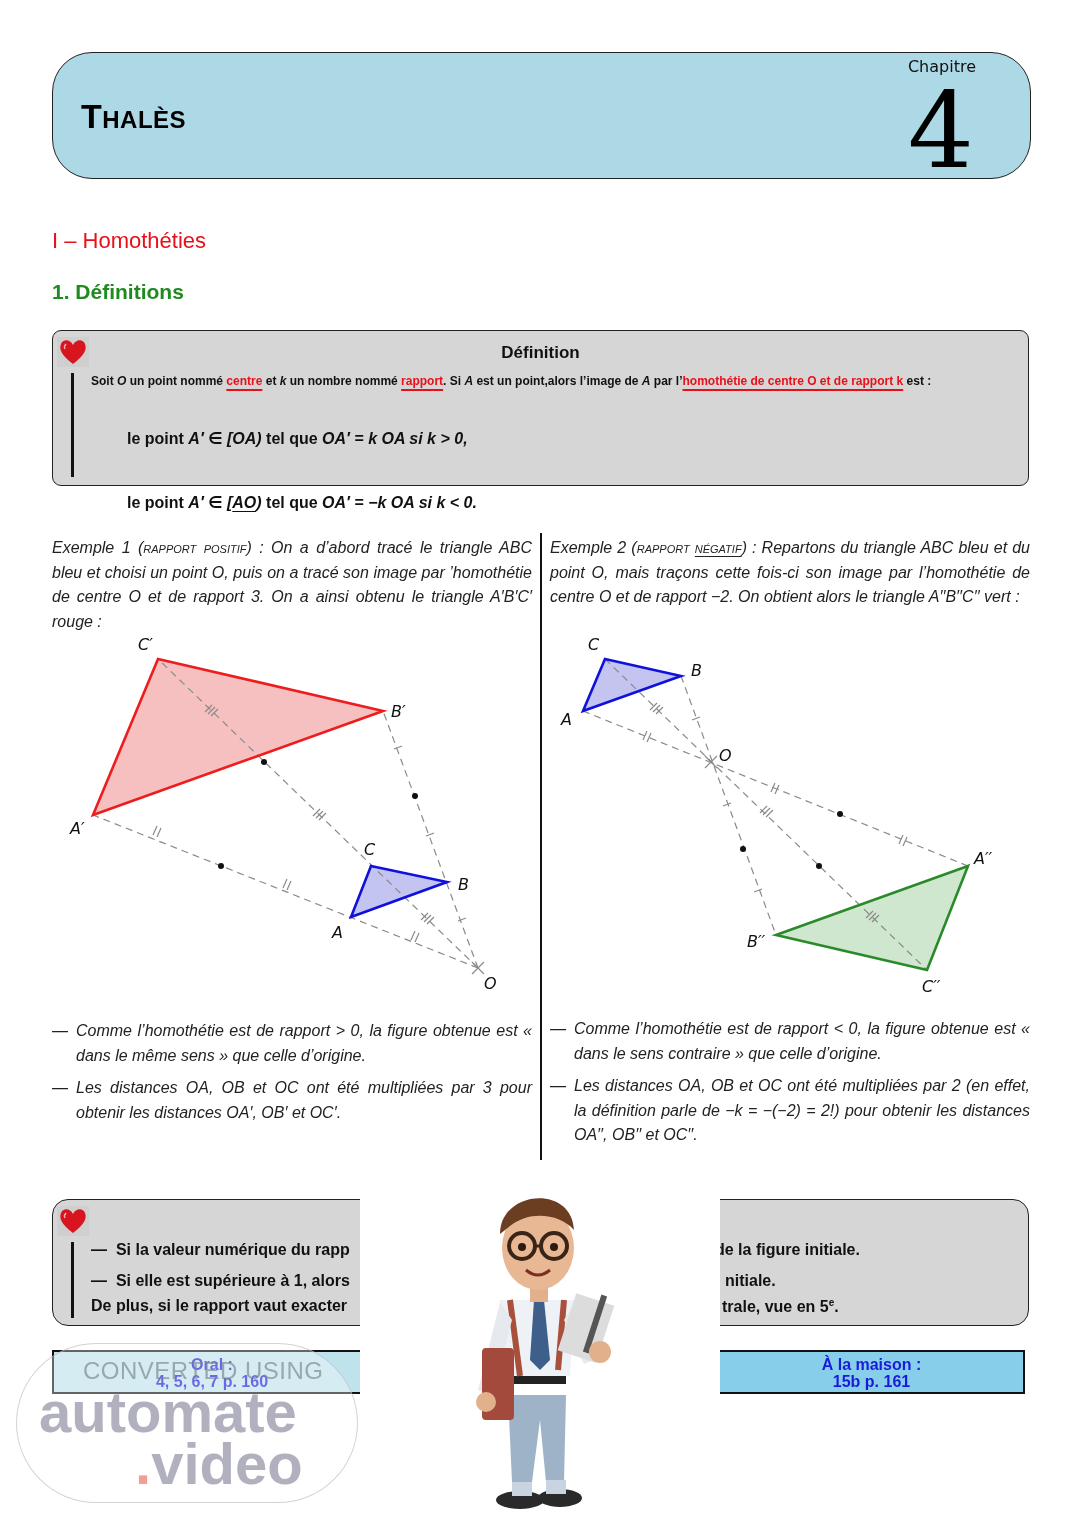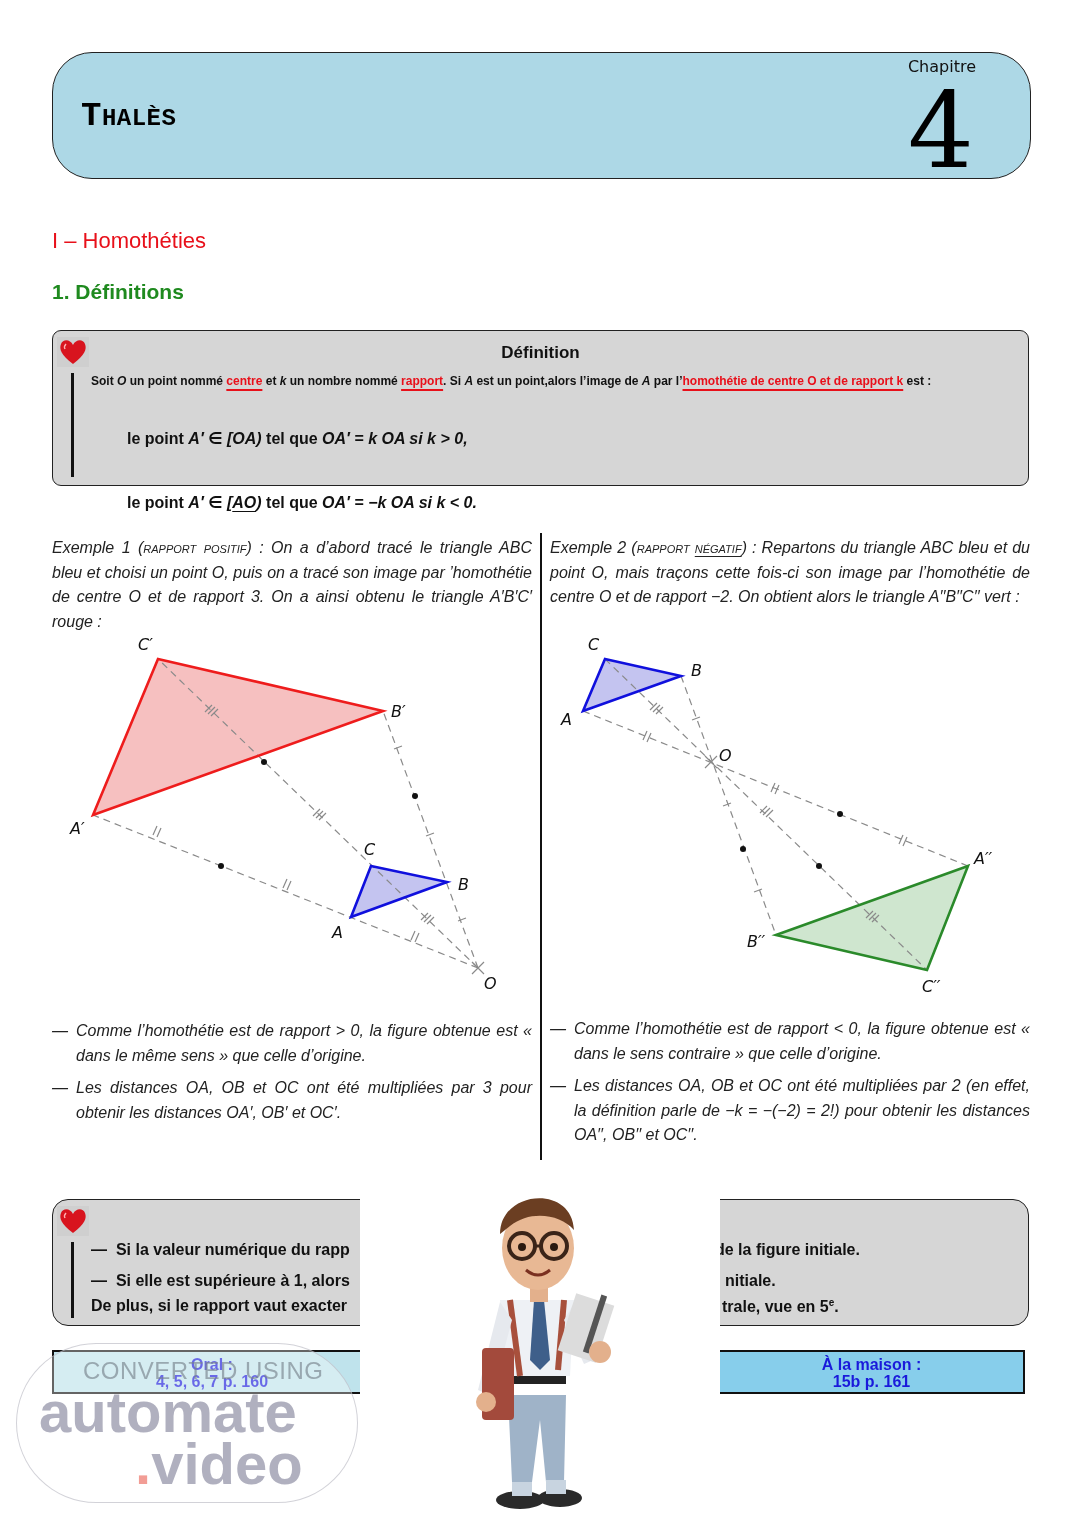--- a/index.html
+++ b/index.html
@@ -5,21 +5,21 @@
   * { box-sizing: border-box; margin: 0; padding: 0; }
   html, body { width: 1080px; height: 1528px; background: #ffffff; overflow: hidden; }
   body { position: relative; font-family: "Liberation Sans", "DejaVu Sans", sans-serif; color: #111; }
 
   .chapter-box {
     position: absolute; left: 52px; top: 52px; width: 979px; height: 127px;
     background: #add8e6; border: 1.5px solid #222; border-radius: 40px;
   }
   .chapter-title {
     position: absolute; left: 28px; top: 44px;
-    font-family: Liberation Mono, monospace; font-weight: bold; font-size: 34px;
+    font-family: Liberation Sans, sans-serif; font-weight: bold; font-size: 34px;
     font-variant: small-caps; letter-spacing: 0.5px; color: #000;
   }
   .chapter-label {
     position: absolute; right: 54px; top: 4px; font-size: 16px; color: #111;
     font-family: "DejaVu Sans", sans-serif;
   }
   .chapter-number {
     position: absolute; right: 56px; top: 12px; font-family: "DejaVu Serif", serif;
     font-size: 104px; line-height: 1; color: #000;
   }

